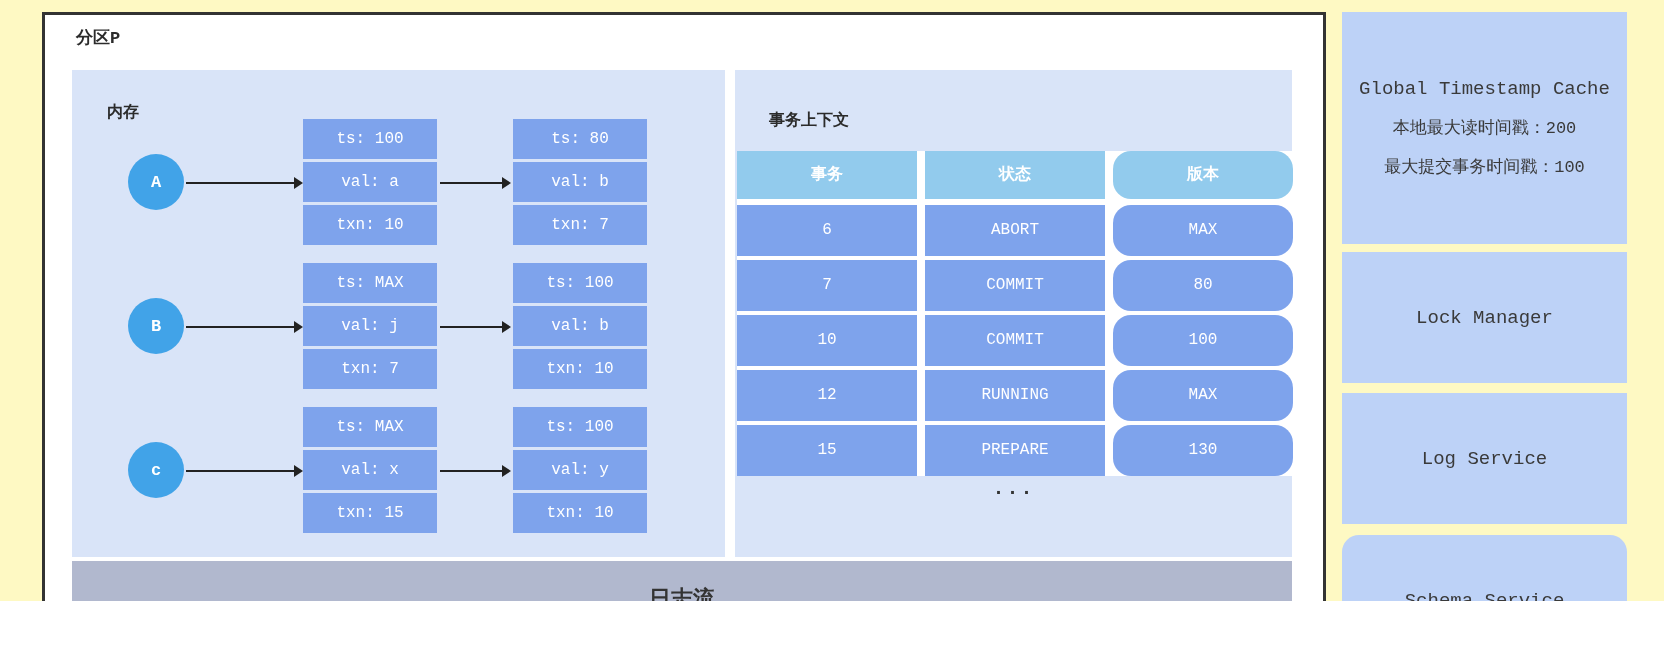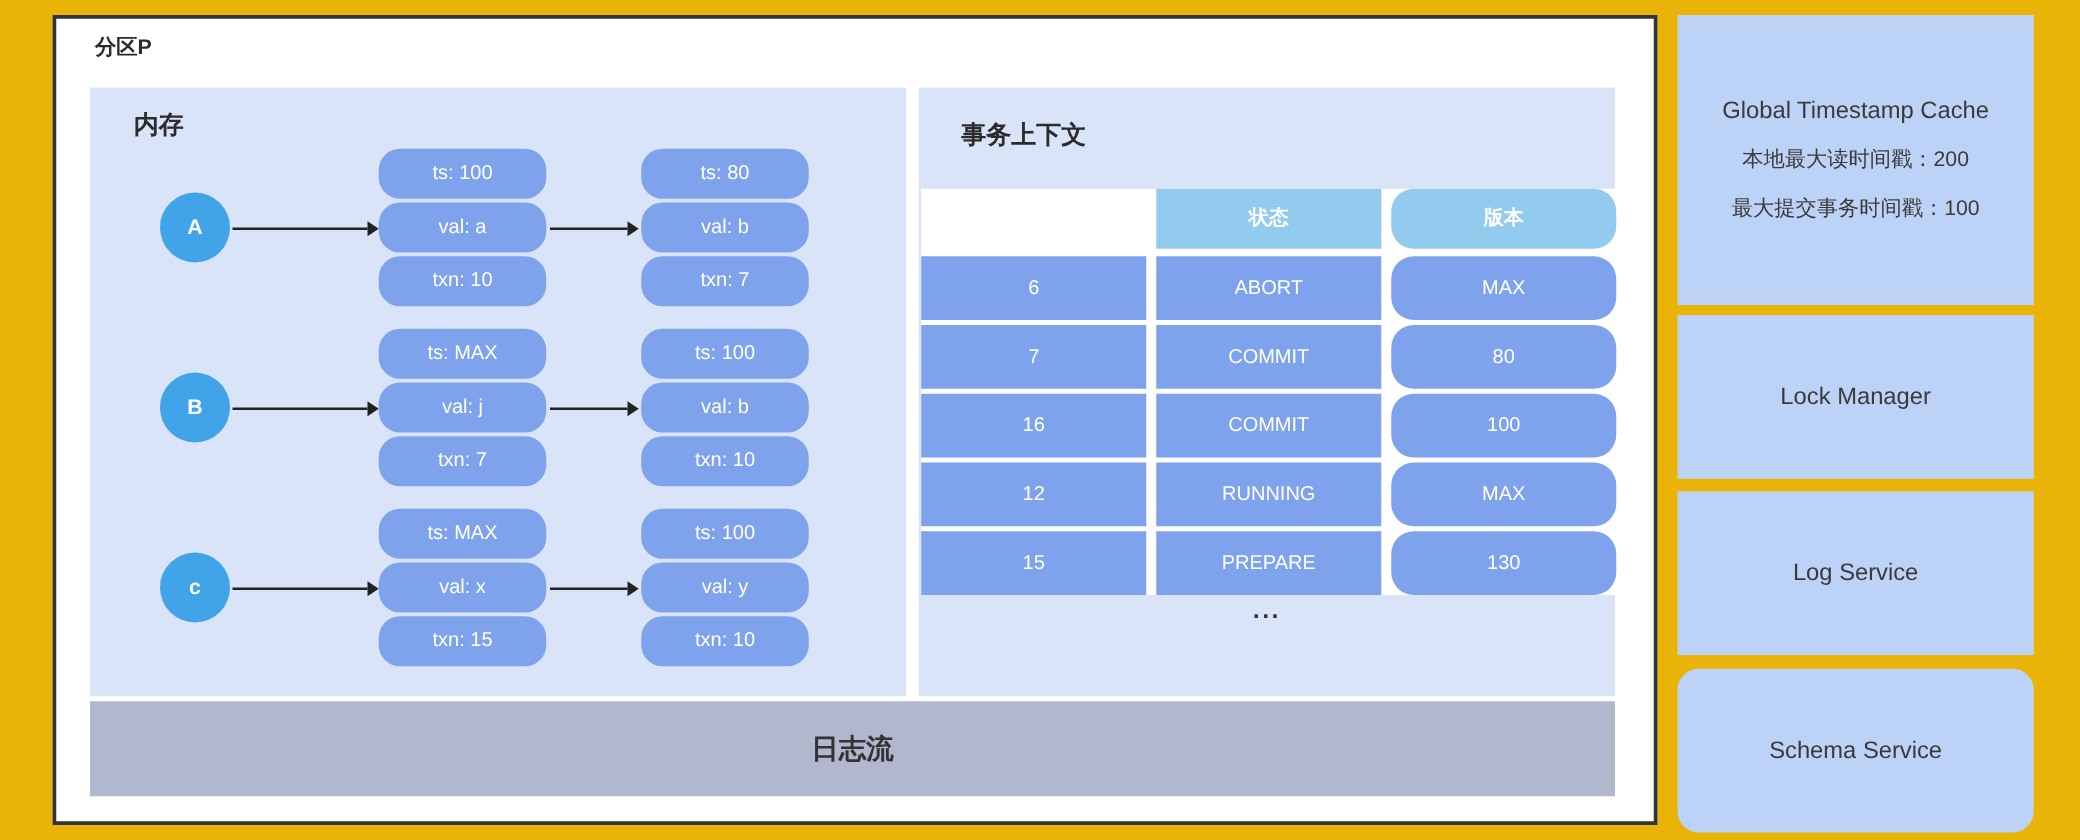--- a/index.html
+++ b/index.html
@@ -1,36 +1,36 @@
 <!DOCTYPE html>
 <html><head>
 <meta charset="utf-8">
 <style>
   html,body{margin:0;padding:0;background:#ffffff;}
   .stage{
-    position:relative;width:1664px;height:672px;background:#eab308;overflow:hidden;
-    font-family:Liberation Sans, sans-serif;color:#2f2f2f;
+    position:relative;width:1664px;height:601px;background:#fef9c3;overflow:hidden;
+    font-family:Liberation Mono, monospace;color:#2f2f2f;
   }
   .abs{position:absolute;}
   
   .partition{left:42px;top:12px;width:1284px;height:648px;border:3px solid #333333;box-sizing:border-box;background:#ffffff;}
   .partition-title{left:76px;top:26px;font-size:17px;font-weight:bold;color:#2b2b2b;}
   
   .panel{background:#d9e4f8;}
   .memory-panel{left:72px;top:70px;width:653px;height:487px;}
   .txn-panel{left:735px;top:70px;width:557px;height:487px;}
-  .panel-title{font-size:20px;font-weight:bold;color:#2b2b2b;}
+  .panel-title{font-size:16px;font-weight:bold;color:#2b2b2b;margin-top:16px;}
   .memory-title{left:107px;top:86px;}
   .txn-title{left:769px;top:94px;}
   
   .node-circle{width:56px;height:56px;border-radius:50%;background:#41a3e8;color:#ffffff;
     font-size:17px;font-weight:bold;display:flex;align-items:center;justify-content:center;left:128px;}
   .vbox{width:134px;}
   .vcell{height:40px;margin-bottom:3px;background:#7ea3ec;color:#ffffff;font-size:16px;
-    line-height:40px;text-align:center;border-radius:17px;}
+    line-height:40px;text-align:center;}
   .vcell:last-child{margin-bottom:0;}
   .arrow{height:2px;background:#222222;}
   .arrow::after{content:"";position:absolute;right:-9px;top:-5px;border-left:9px solid #222222;
     border-top:6px solid transparent;border-bottom:6px solid transparent;}
   
   .c0 .node-circle{top:154px;} .c0 .arrow{top:182px;} .c0 .vbox{top:119px;}
   .c1 .node-circle{top:298px;} .c1 .arrow{top:326px;} .c1 .vbox{top:263px;}
   .c2 .node-circle{top:442px;} .c2 .arrow{top:470px;} .c2 .vbox{top:407px;}
   .vbox.first{left:303px;} .vbox.second{left:513px;}
   .arrow.a1{left:186px;width:108px;} .arrow.a2{left:440px;width:62px;}
@@ -115,32 +115,33 @@
       <div class="vcell">ts: 100</div>
       <div class="vcell">val: y</div>
       <div class="vcell">txn: 10</div>
     </div>
   </div>
 
   <div class="abs panel txn-panel"></div>
   <div class="abs panel-title txn-title">事务上下文</div>
 
   <div class="abs table-backing"></div>
+  <div class="abs thcell colA">事务</div>
   <div class="abs thcell colB">状态</div>
   <div class="abs thcell colC">版本</div>
 
   <div class="abs tdcell colA r0">6</div>
   <div class="abs tdcell colB r0">ABORT</div>
   <div class="abs tdcell colC r0">MAX</div>
 
   <div class="abs tdcell colA r1">7</div>
   <div class="abs tdcell colB r1">COMMIT</div>
   <div class="abs tdcell colC r1">80</div>
 
-  <div class="abs tdcell colA r2">16</div>
+  <div class="abs tdcell colA r2">10</div>
   <div class="abs tdcell colB r2">COMMIT</div>
   <div class="abs tdcell colC r2">100</div>
 
   <div class="abs tdcell colA r3">12</div>
   <div class="abs tdcell colB r3">RUNNING</div>
   <div class="abs tdcell colC r3">MAX</div>
 
   <div class="abs tdcell colA r4">15</div>
   <div class="abs tdcell colB r4">PREPARE</div>
   <div class="abs tdcell colC r4">130</div>

